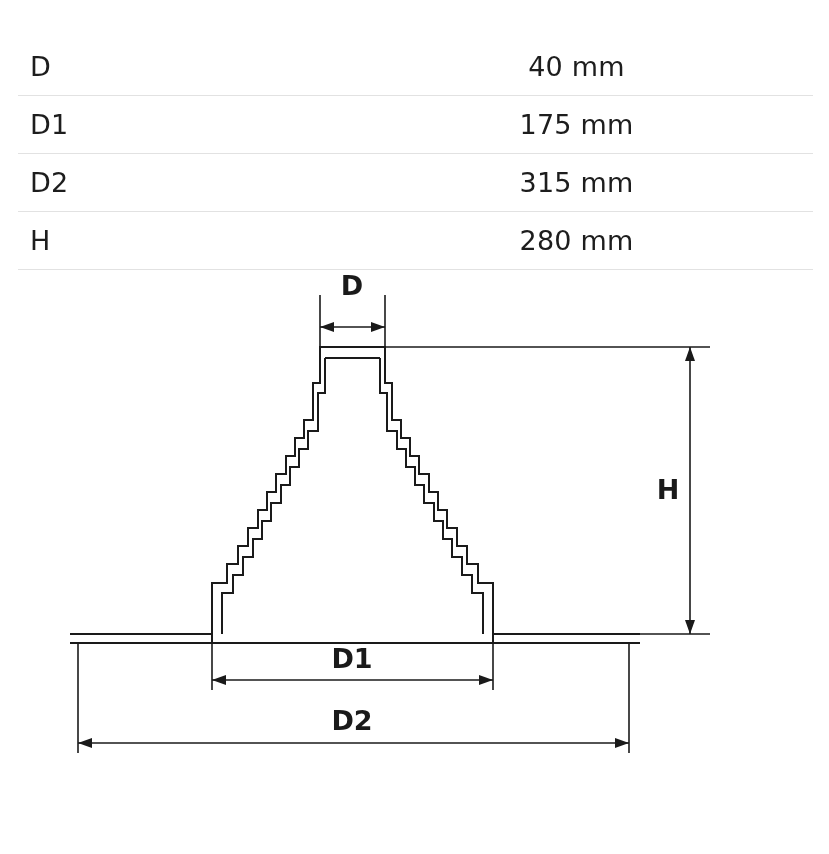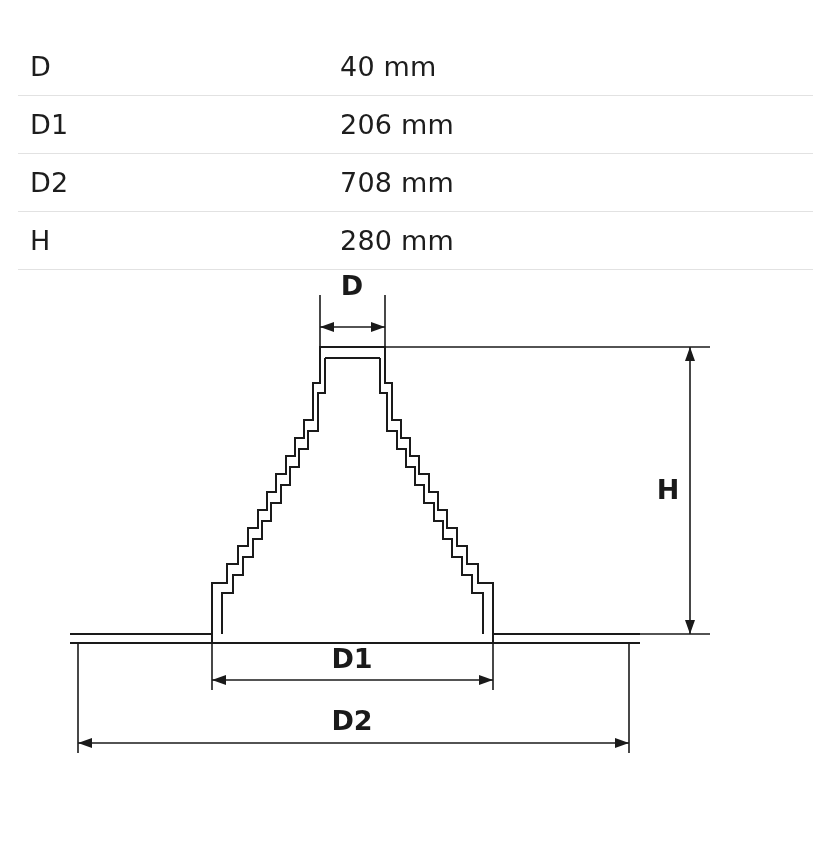--- a/index.html
+++ b/index.html
@@ -39,20 +39,21 @@
     font-weight: 400;
     color: #1d1d1d;
     letter-spacing: 0.2px;
   }
   .spec-table td.key {
     width: 300px;
     padding-left: 12px;
   }
   .spec-table td.val {
     padding-left: 10px;
+    text-align: center;
   }
 
   
   .drawing {
     position: absolute;
     left: 0;
     top: 265px;
     width: 829px;
     height: 589px;
   }
@@ -82,25 +83,25 @@
 <div class="page">
 
   <table class="spec-table">
     <tbody>
       <tr>
         <td class="key">D</td>
         <td class="val">40 mm</td>
       </tr>
       <tr>
         <td class="key">D1</td>
-        <td class="val">206 mm</td>
+        <td class="val">175 mm</td>
       </tr>
       <tr>
         <td class="key">D2</td>
-        <td class="val">708 mm</td>
+        <td class="val">315 mm</td>
       </tr>
       <tr>
         <td class="key">H</td>
         <td class="val">280 mm</td>
       </tr>
     </tbody>
   </table>
 
   <div class="drawing">
     <svg width="829" height="589" viewBox="0 0 829 589" xmlns="http://www.w3.org/2000/svg">

